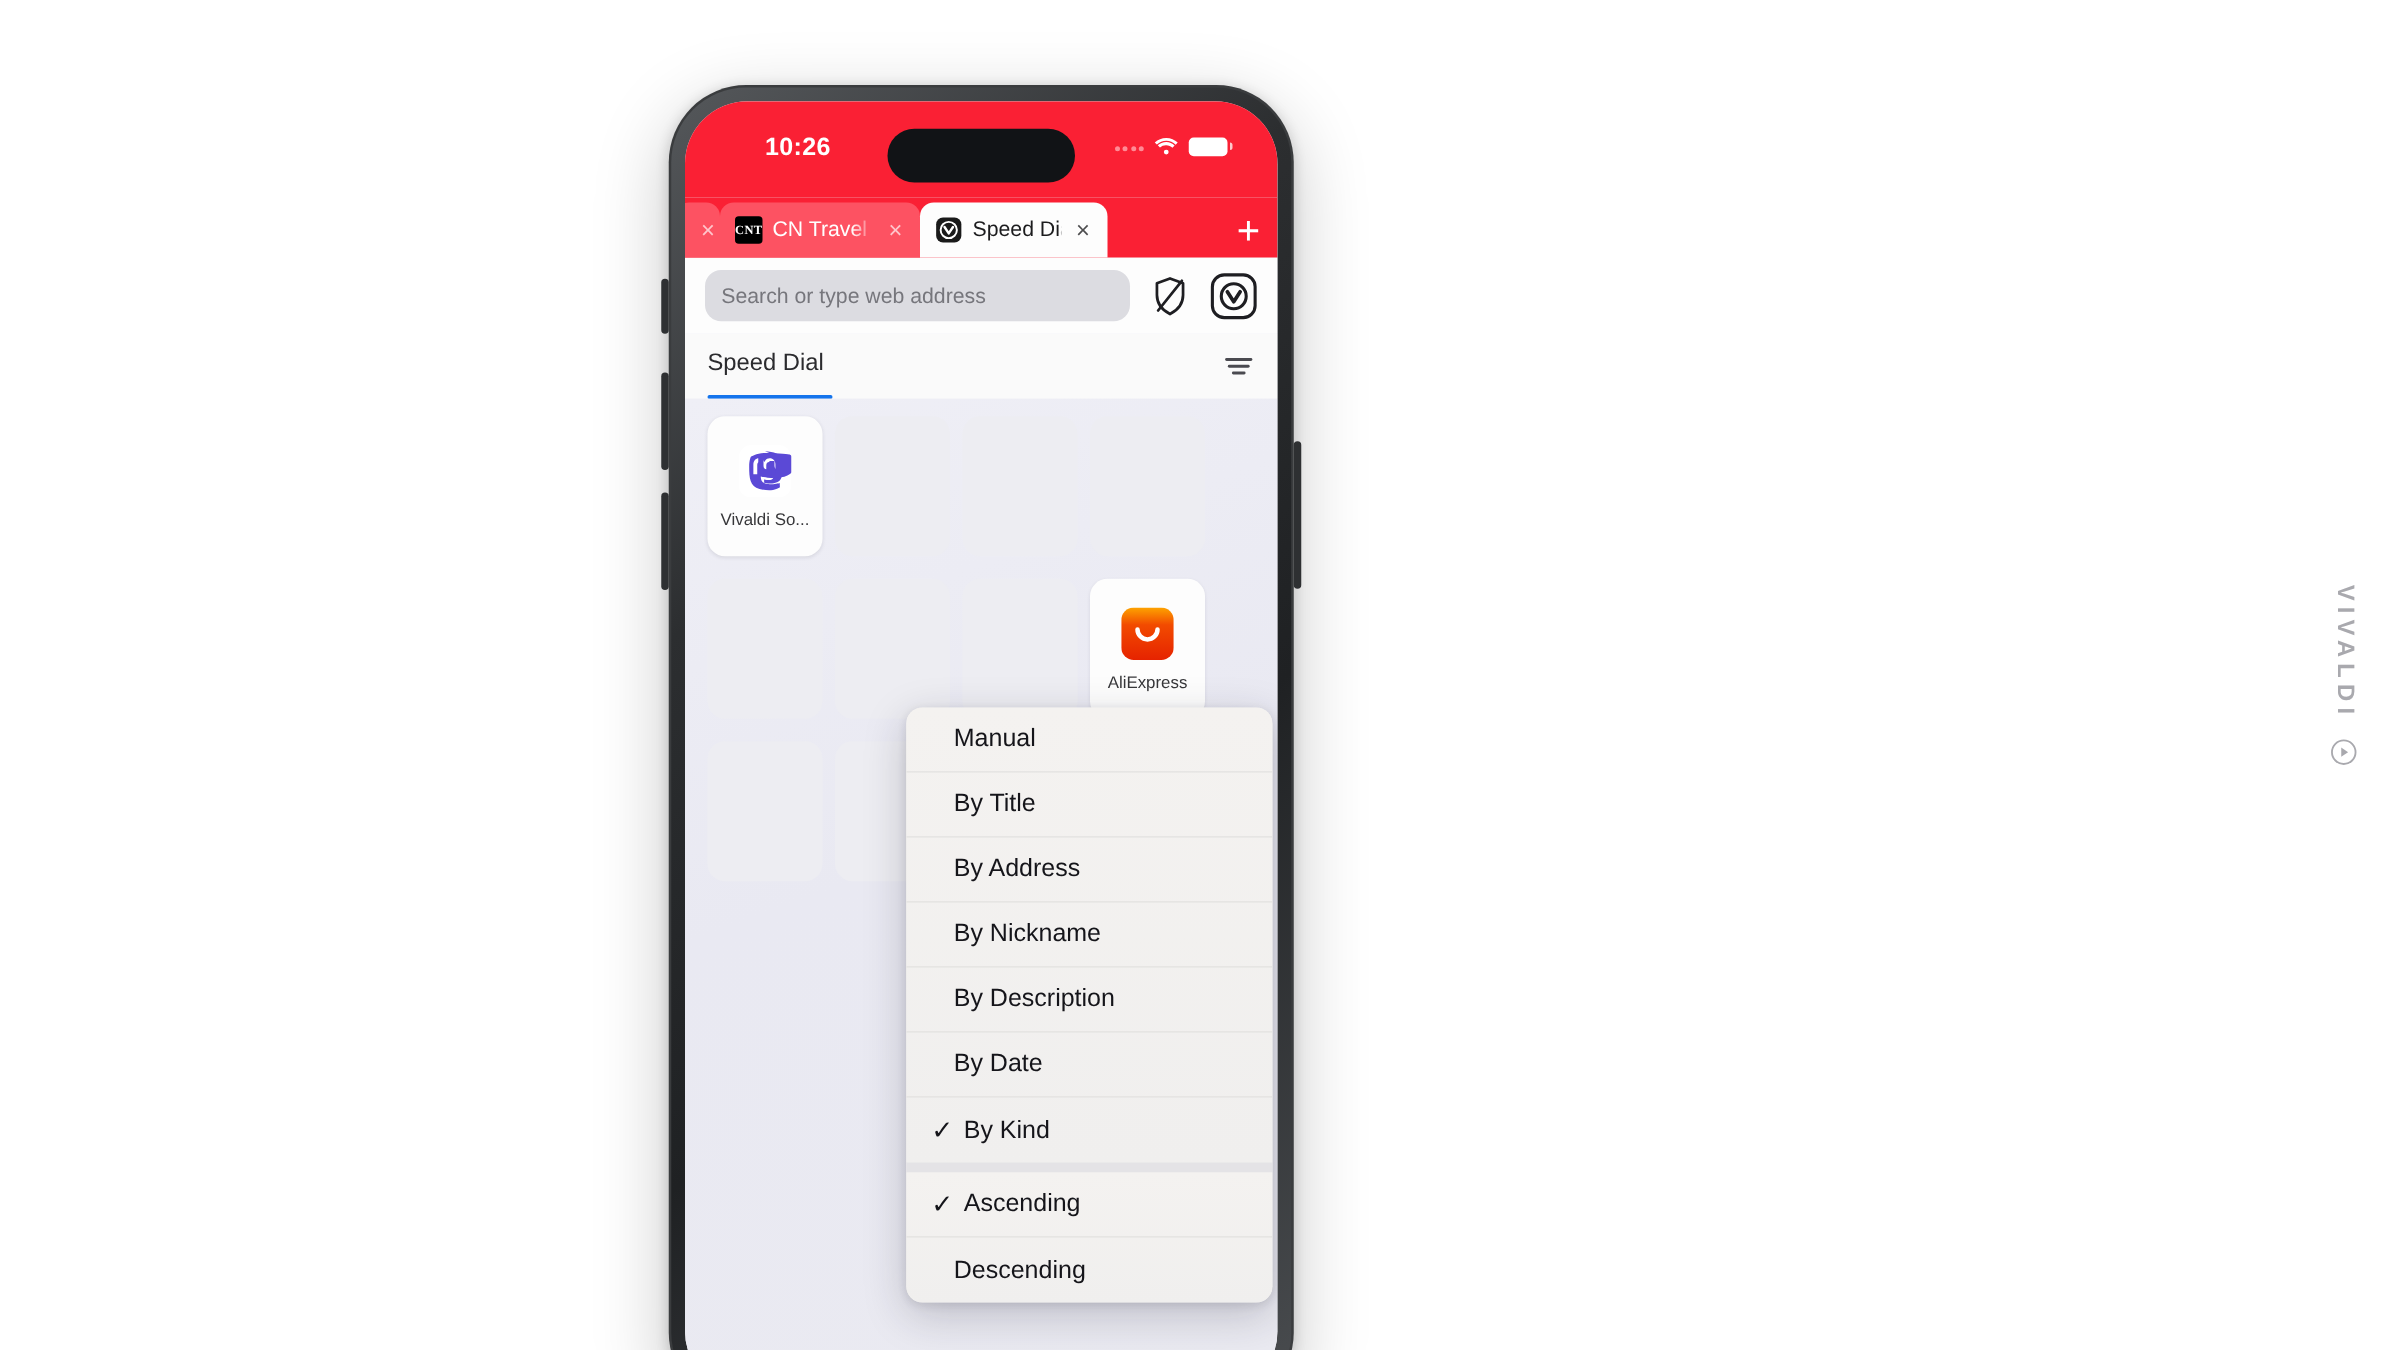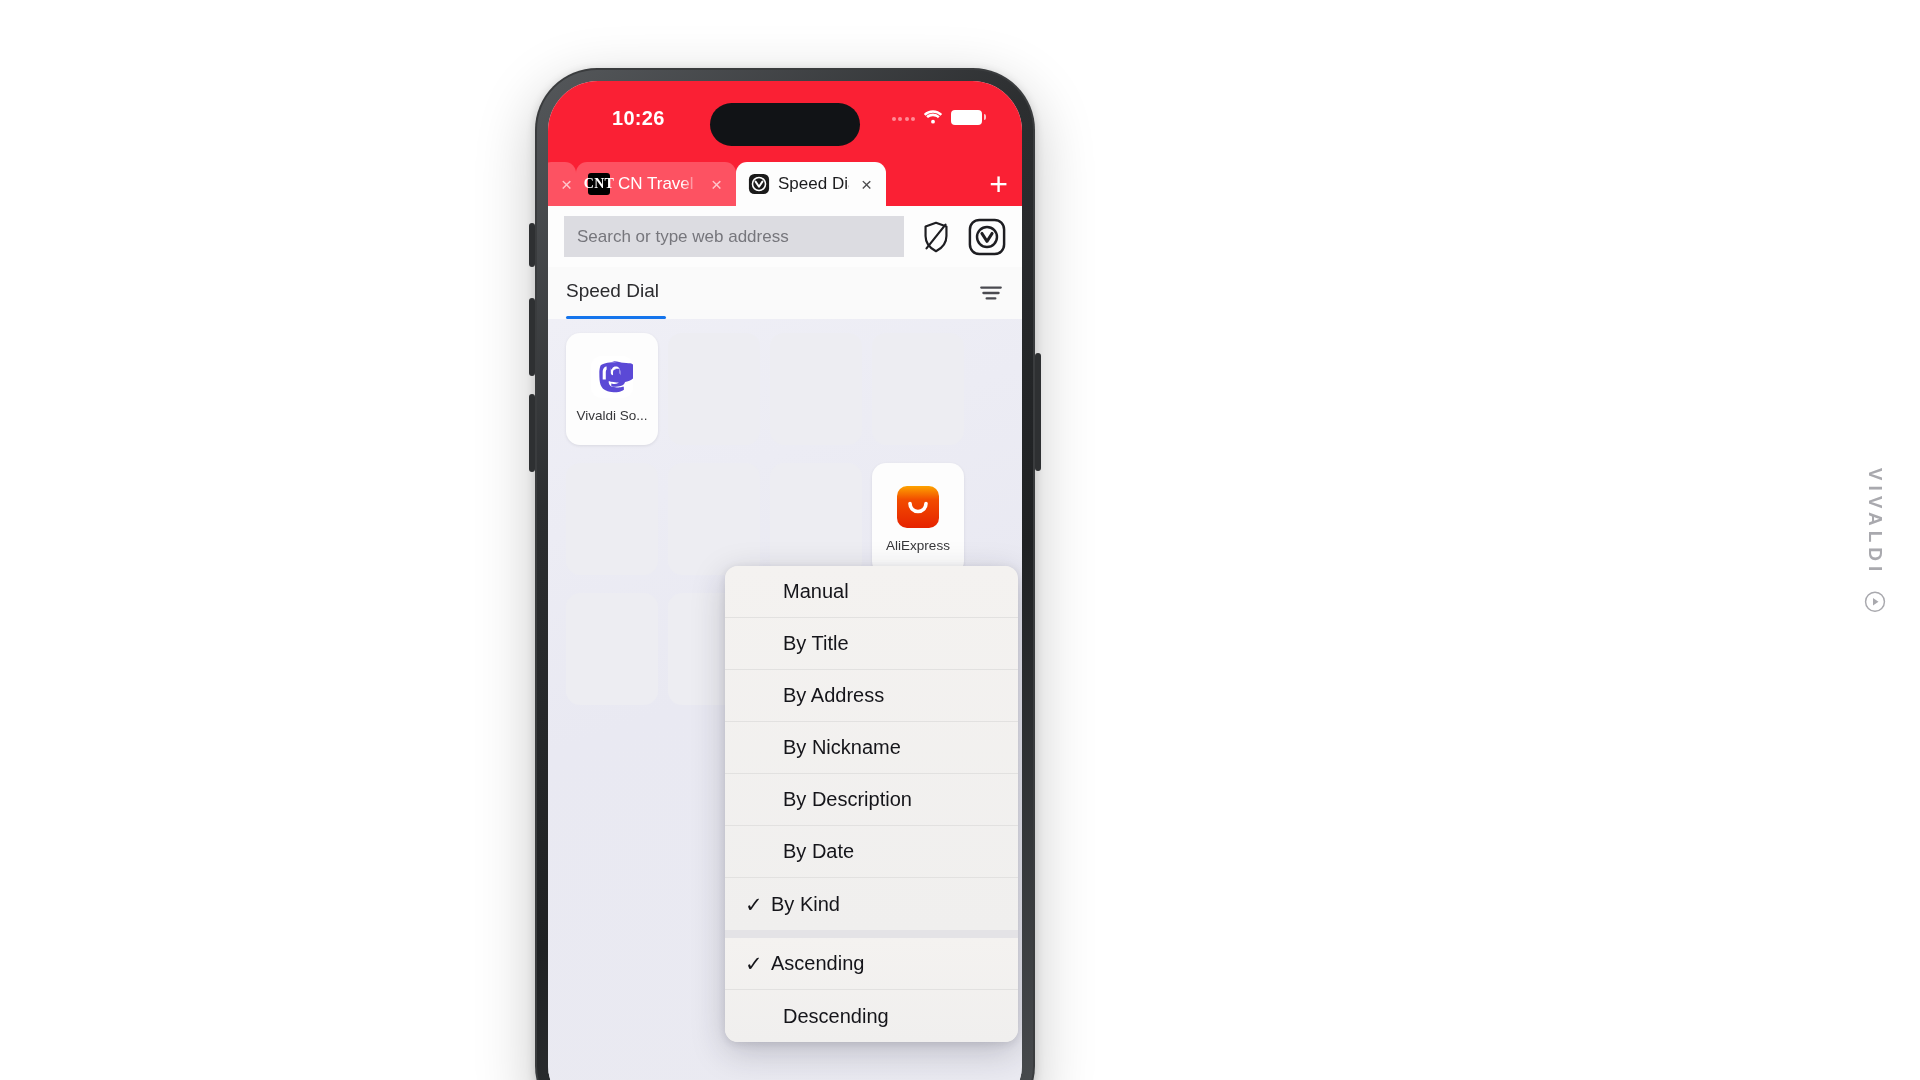--- a/index.html
+++ b/index.html
@@ -102,30 +102,30 @@
   .tab.active .label { mask-image: none; -webkit-mask-image: none; }
   .tab .close { font-size: 19px; line-height: 1; opacity: .9; padding: 0 4px; }
   .tab.inactive .close, .tab.partial .close { color: #ffd3d8; }
   .tab.active .close { color: #3a3a3c; }
   .newtab {
     margin-left: auto; margin-right: 14px; margin-bottom: 9px;
     color: #fff; font-size: 32px; line-height: 26px; font-weight: 300;
   }
   .cnt-fav {
     background: #000; color: #fff; display: flex; align-items: center; justify-content: center;
-    font-family: "Liberation Serif", serif; font-size: 14px; font-weight: bold; letter-spacing: .3px;
+    font-family: "Liberation Serif", serif; font-size: 10px; font-weight: bold; letter-spacing: .3px;
   }
 
   
   .addrbar {
     height: 61px; background: #fdfdfd;
     display: flex; align-items: center; gap: 13px; padding: 0 16px;
   }
   .urlfield {
-    flex: 1 1 auto; height: 41px; background: #dcdce1; border-radius: 0;
+    flex: 1 1 auto; height: 41px; background: #dcdce1; border-radius: 13px;
     display: flex; align-items: center; padding: 0 13px;
     color: #76767c; font-size: 17px;
   }
   .tb-icon { width: 38px; height: 38px; flex: 0 0 auto; }
 
   
   .pageheader {
     height: 52px; background: #fafafa;
     display: flex; align-items: center; justify-content: space-between;
     padding: 0 18px 0 18px; position: relative;
@@ -174,21 +174,21 @@
   .mitem {
     height: 52px; display: flex; align-items: center;
     padding-left: 20px; font-size: 20px; color: #15151a;
     border-bottom: 1px solid #e2e1e0;
     background: transparent;
   }
   .mitem:last-child { border-bottom: none; }
   .mitem .chk { width: 26px; flex: 0 0 auto; font-size: 21px; line-height: 1; }
   .mitem .chk.on::before { content: "\2713"; }
   .mitem .mlabel { flex: 1 1 auto; }
-  .mitem.noindent { padding-left: 58px; }
+  .mitem.noindent { padding-left: 38px; }
 
   
   #watermark {
     position: absolute; right: 34px; top: 50%; transform: translateY(-50%);
     display: flex; flex-direction: column; align-items: center; gap: 14px;
   }
   #watermark .wm-text {
     writing-mode: vertical-rl;
     font-size: 19px; letter-spacing: 5px; font-weight: bold;
     color: #a9a9ae;

